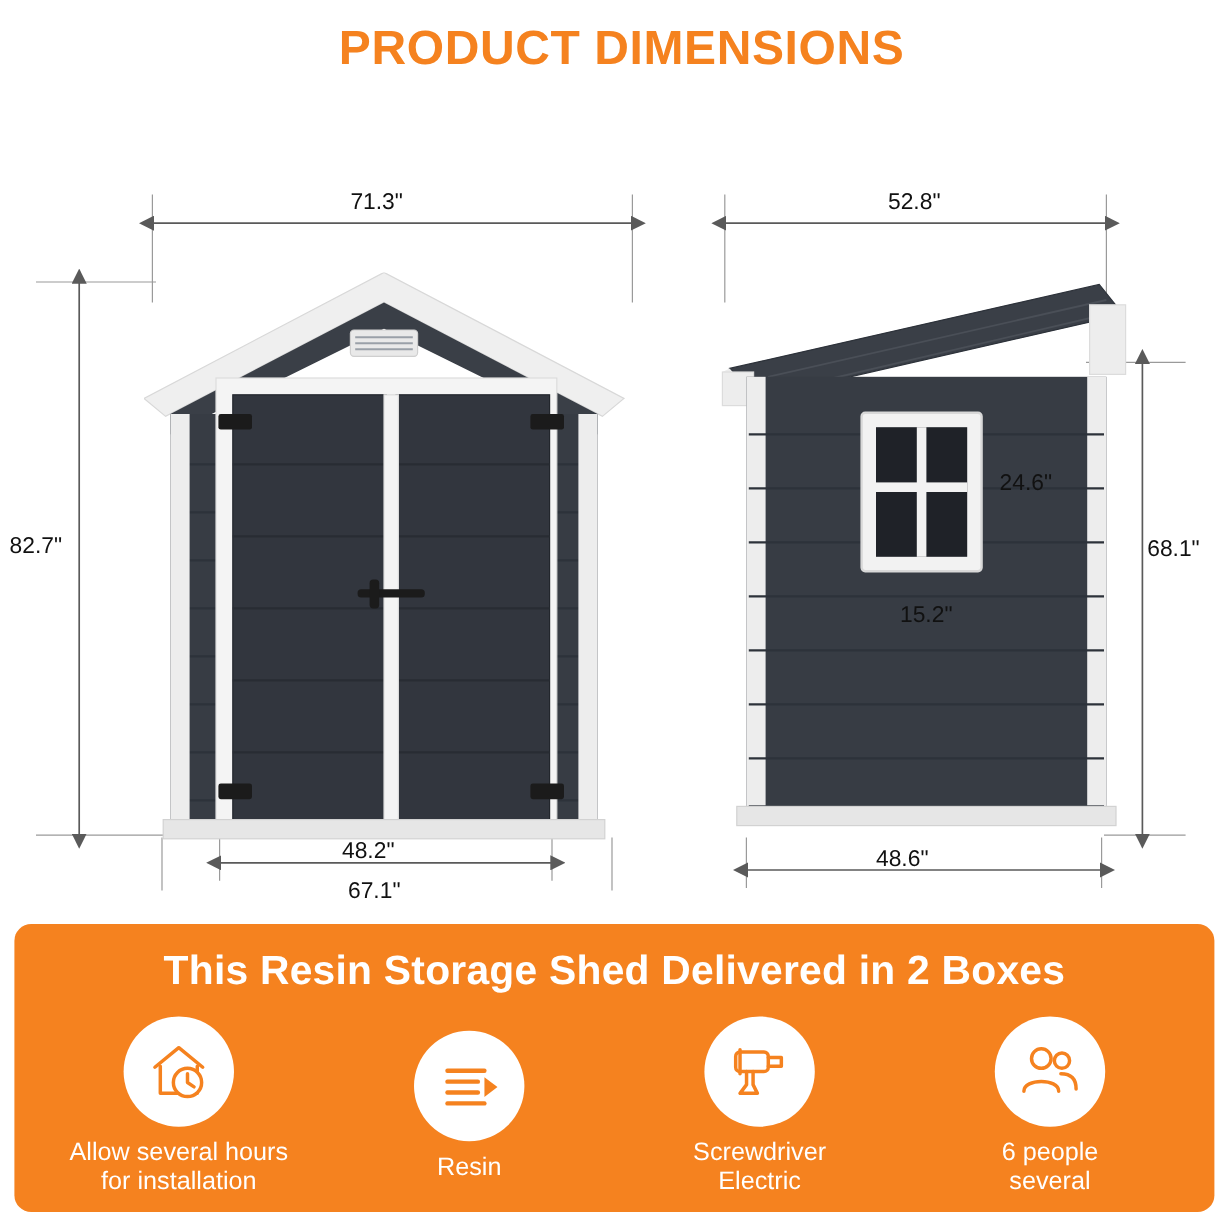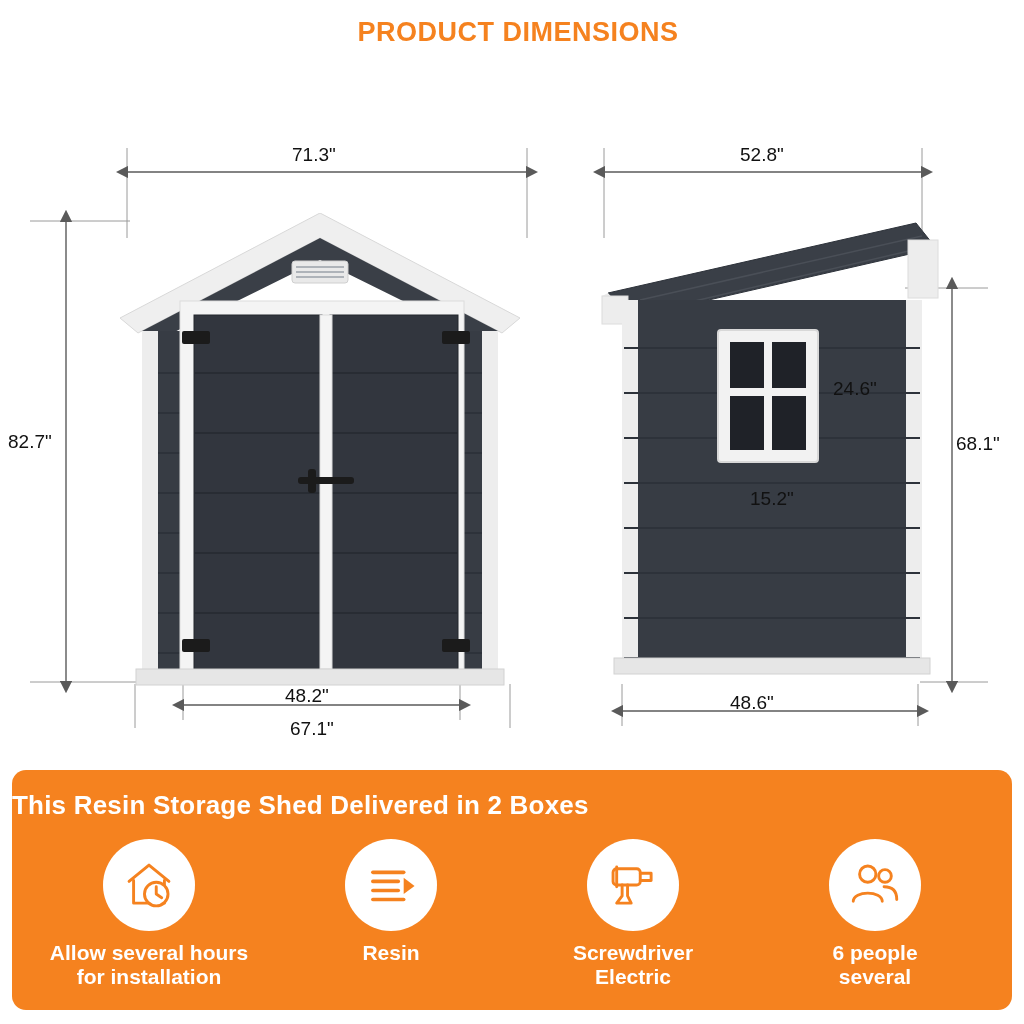--- a/index.html
+++ b/index.html
@@ -10,21 +10,21 @@
   body {
     width: 1024px;
     height: 1024px;
     font-family: "Liberation Sans", sans-serif;
     color: #1a1a1a;
     position: relative;
     overflow: hidden;
   }
   .page-title {
     text-align: center;
-    font-size: 27px;
+    font-size: 40px;
     font-weight: bold;
     color: #F5821F;
     letter-spacing: 0.5px;
     margin: 18px 0 0 12px;
     line-height: 1.1;
   }
   .diagram-area {
     position: relative;
     width: 1024px;
     height: 680px;
@@ -63,34 +63,33 @@
   .promo {
     position: absolute;
     left: 12px;
     top: 770px;
     width: 1000px;
     height: 240px;
     background: #F5821F;
     border-radius: 14px;
   }
   .promo-title {
-    text-align: left;
+    text-align: center;
     color: #ffffff;
     font-weight: bold;
-    font-size: 26px;
+    font-size: 34px;
     padding-top: 20px;
     letter-spacing: 0.2px;
   }
   .promo-items {
     display: flex;
     justify-content: space-around;
-    align-items: flex-start;
+    align-items: center;
     margin-top: 18px;
     padding: 0 16px;
-    font-weight: bold;
   }
   .promo-item {
     width: 200px;
     text-align: center;
   }
   .promo-circle {
     width: 92px;
     height: 92px;
     border-radius: 50%;
     background: #ffffff;

